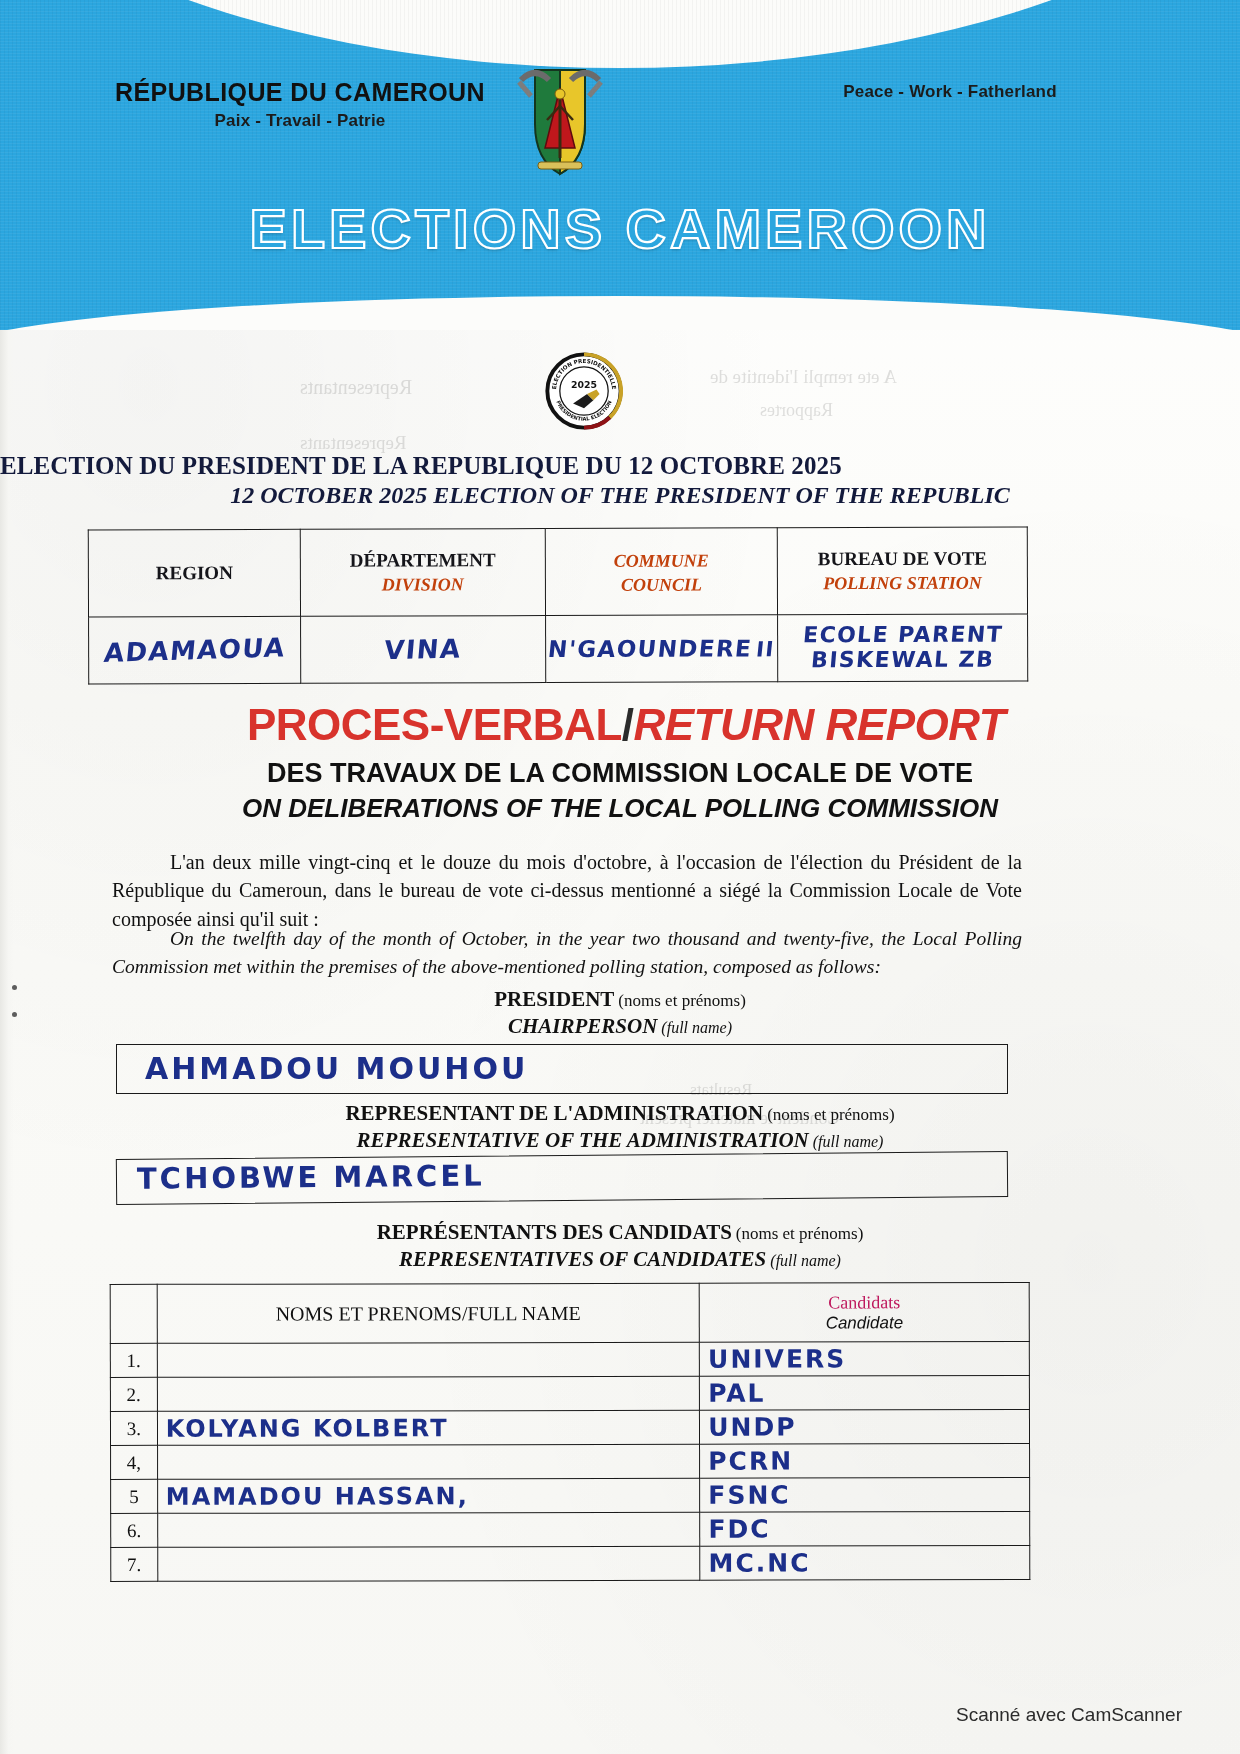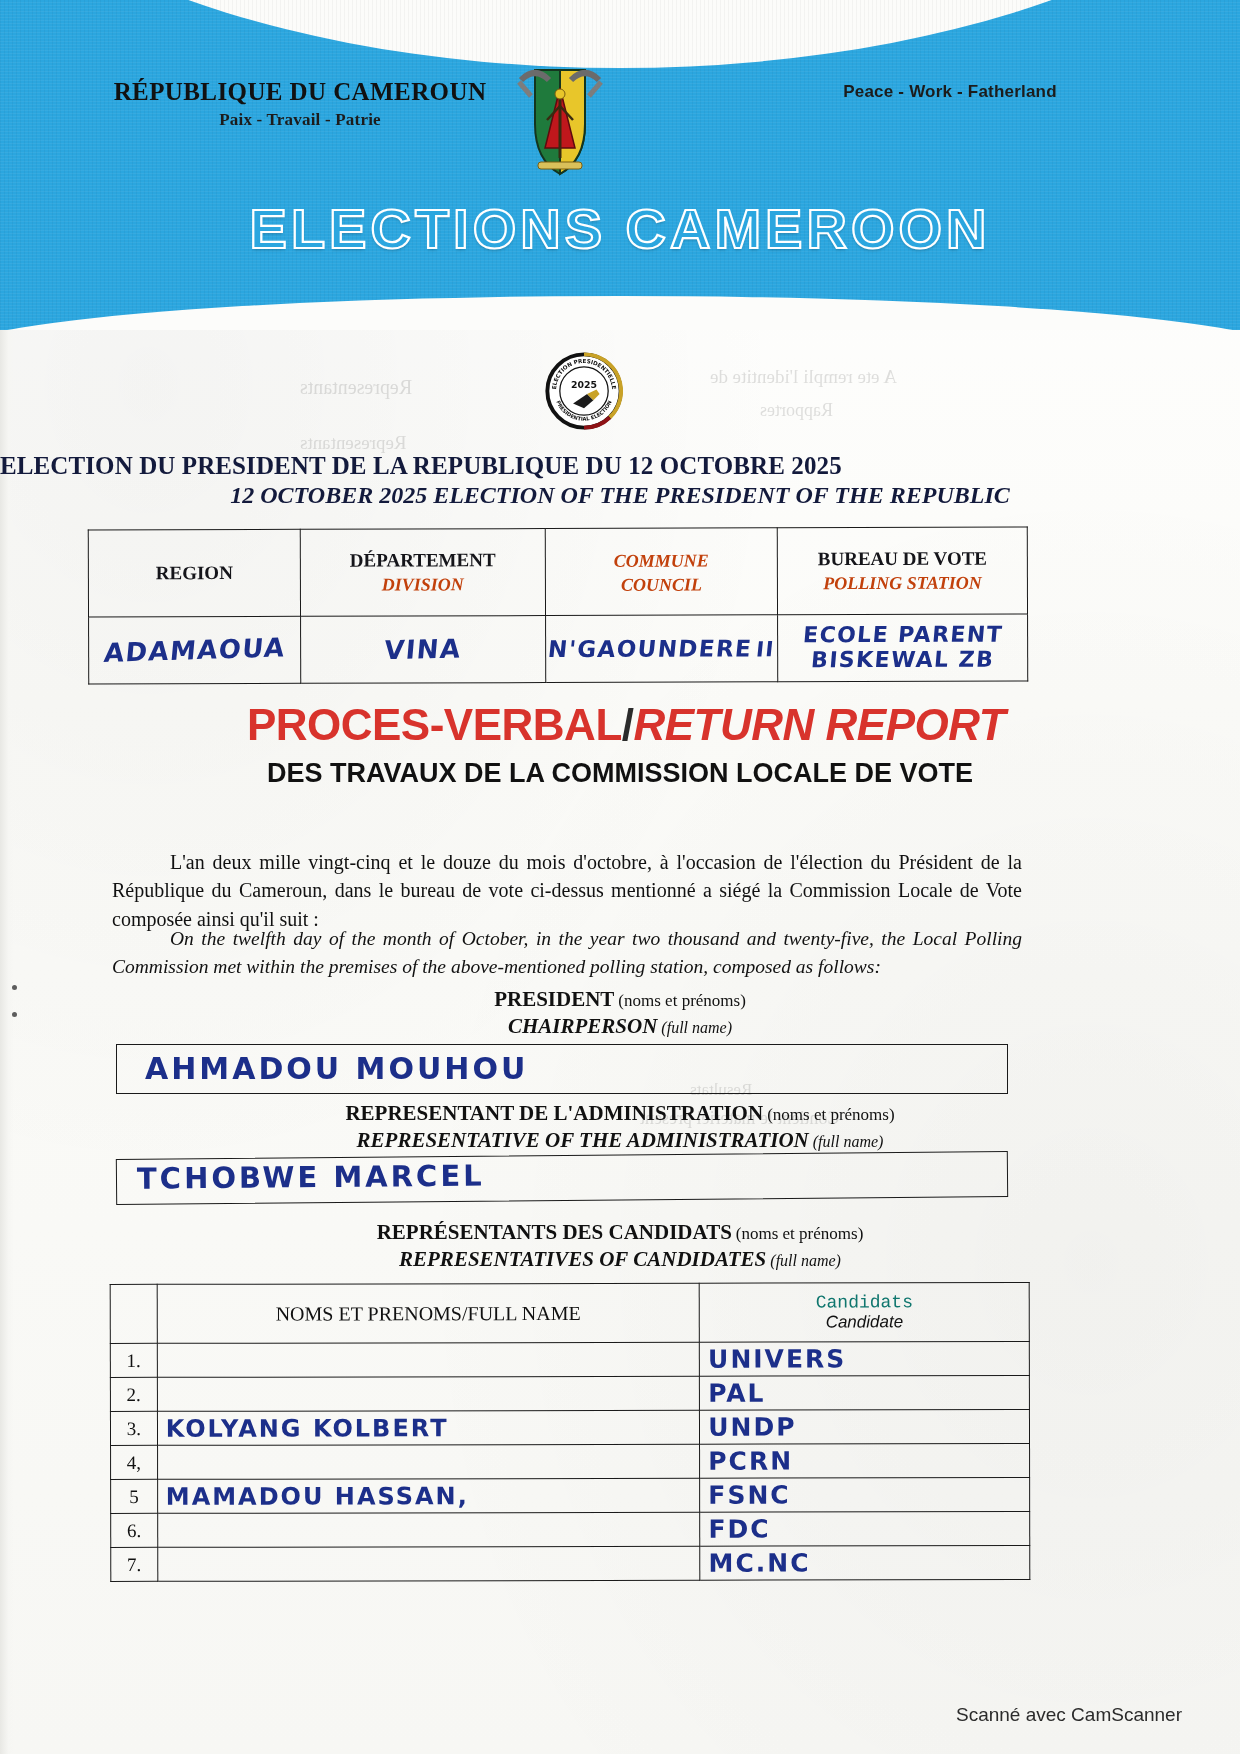--- a/index.html
+++ b/index.html
@@ -54,21 +54,21 @@
   }
   .banner-grain{
     position:absolute;inset:0;
     background:
       repeating-linear-gradient(0deg,rgba(255,255,255,.05) 0 1px,rgba(0,0,0,0) 1px 3px),
       repeating-linear-gradient(90deg,rgba(0,0,0,.035) 0 1px,rgba(0,0,0,0) 1px 4px);
     pointer-events:none;
   }
   .hdr-left{
     position:absolute;left:90px;top:78px;width:420px;text-align:center;
-    font-family:Liberation Serif, serif;z-index:6;
+    font-family:Liberation Sans, sans-serif;z-index:6;
   }
   .hdr-right{
     position:absolute;right:80px;top:78px;width:420px;text-align:center;
     font-family:"Liberation Sans",sans-serif;z-index:6;
   }
   .hdr-line1{font-size:25px;font-weight:bold;color:#111;letter-spacing:.4px;}
   .hdr-line2{font-size:17px;font-weight:bold;color:#1c1c1c;margin-top:4px;letter-spacing:.2px;}
 
   
   .coat{
@@ -191,21 +191,21 @@
     position:absolute;left:110px;top:1443px;width:920px;
     border-collapse:collapse;
     transform:rotate(-0.12deg);
   }
   .cand-table td{border:1.5px solid #1a1a1a;}
   .ct-head td{height:56px;text-align:center;vertical-align:middle;}
   .ct-num{width:44px;}
   .ct-name{width:545px;}
   .ct-cand{width:331px;}
   .ct-h-name{font-size:20px;font-family:"Liberation Serif",serif;color:#111;}
-  .ct-h-c1{font-size:18px;font-family:Liberation Mono, monospace;color:#0f766e;}
+  .ct-h-c1{font-size:18px;font-family:Liberation Serif, serif;color:#be185d;}
   .ct-h-c2{font-size:17px;font-style:italic;font-family:"Liberation Sans",sans-serif;color:#111;}
   .ct-row td{height:33px;padding:0 8px;}
   .ct-row .idx{text-align:center;font-size:19px;font-family:"Liberation Serif",serif;color:#111;}
   .hw-sm{
     font-family:"DejaVu Sans",sans-serif;color:#1c2f8a;font-weight:600;
     font-size:24px;letter-spacing:2px;white-space:nowrap;
   }
   .hw-party{
     font-family:"DejaVu Sans",sans-serif;color:#1c2f8a;font-weight:600;
     font-size:25px;letter-spacing:2px;display:inline-block;
@@ -336,20 +336,21 @@
         <div class="hand hw-bv">BISKEWAL ZB</div>
       </td>
     </tr>
   </tbody>
     </table>
 
   <div class="pv-line">
     <span class="pv-fr">PROCES-VERBAL</span><span class="pv-sep">/</span><span class="pv-en">RETURN REPORT</span>
   </div>
   <div class="pv-sub1">DES TRAVAUX DE LA COMMISSION LOCALE DE VOTE</div>
+  <div class="pv-sub2">ON DELIBERATIONS OF THE LOCAL POLLING COMMISSION</div>
 
   <div class="para-fr"><span class="ind"></span><span>L'an deux mille vingt-cinq et le douze du mois d'octobre, à l'occasion de l'élection du Président de la République du Cameroun, dans le bureau de vote ci-dessus mentionné a siégé la Commission Locale de Vote composée ainsi qu'il suit :</span></div>
   <div class="para-en"><span class="ind"></span><span>On the twelfth day of the month of October, in the year two thousand and twenty-five, the Local Polling Commission met within the premises of the above-mentioned polling station, composed as follows:</span></div>
 
   <div class="role" style="top:987px">
     <span class="b">PRESIDENT</span>
     <span class="sm">(noms et prénoms)</span>
   </div>
   <div class="role" style="top:1014px">
     <span class="bi">CHAIRPERSON</span>

